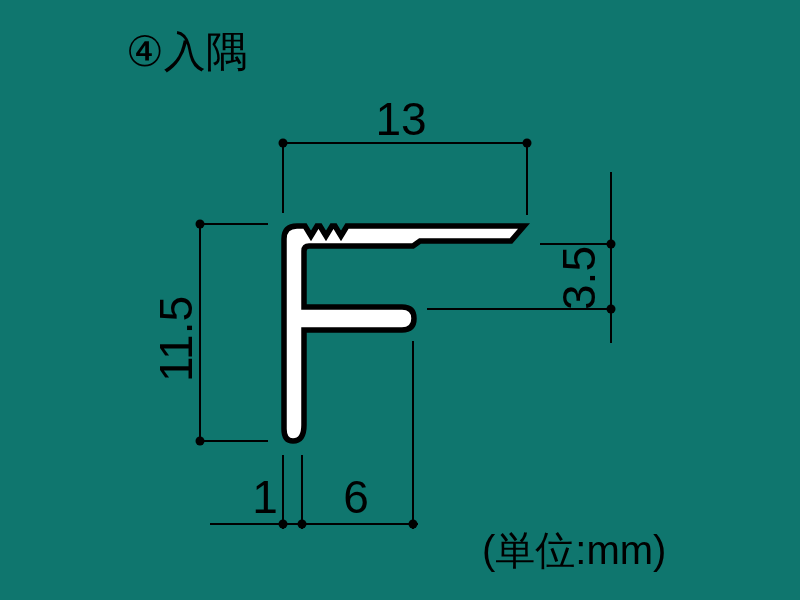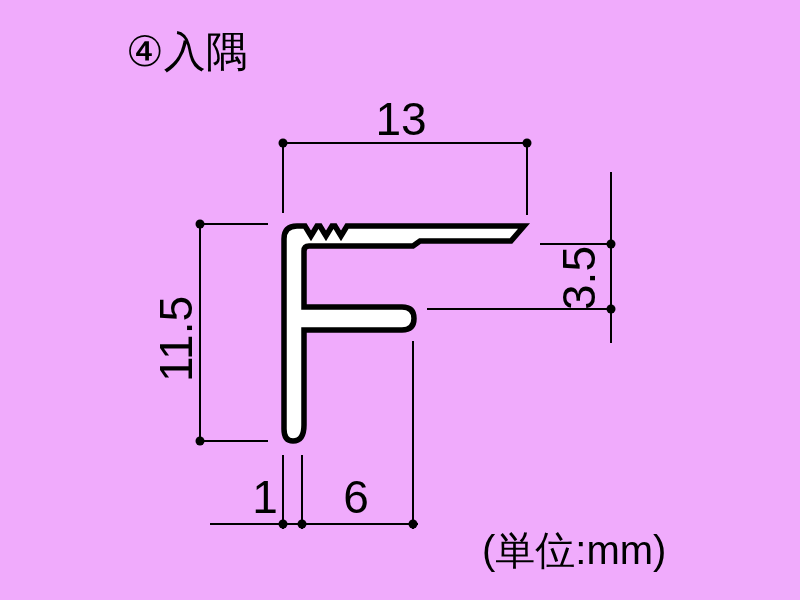--- a/index.html
+++ b/index.html
@@ -4,21 +4,21 @@
 <style>
   html, body {
     margin: 0;
     padding: 0;
     background: #ffffff;
   }
   .canvas {
     position: relative;
     width: 800px;
     height: 600px;
-    background: #f0abfc;
+    background: #0f766e;
     overflow: hidden;
   }
   svg { display: block; }
   .t-title {
     font-family: "Liberation Sans", "DejaVu Sans", sans-serif;
     font-size: 42px;
     fill: #000000;
   }
   .t-dim {
     font-family: "Liberation Sans", "DejaVu Sans", sans-serif;

